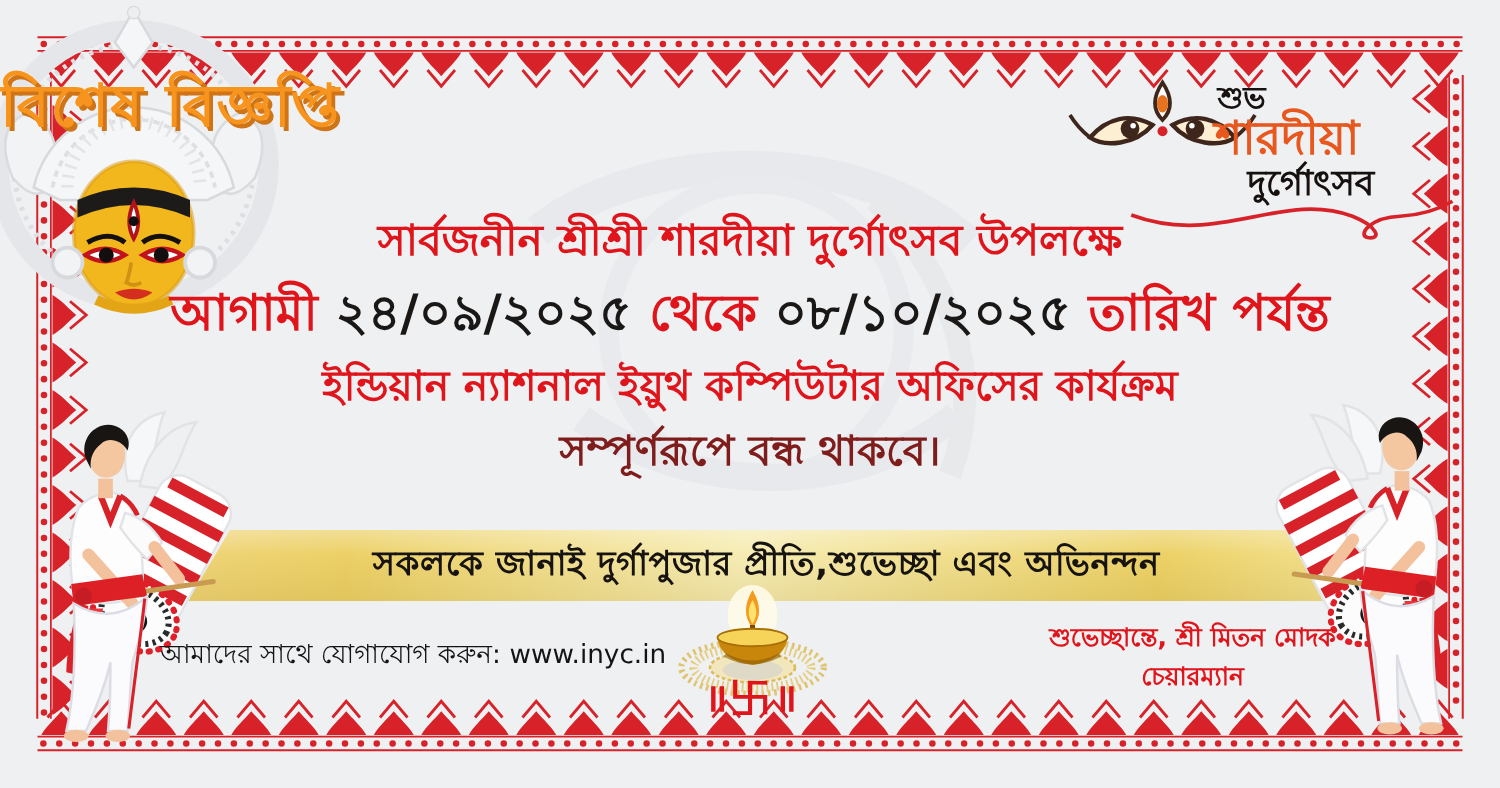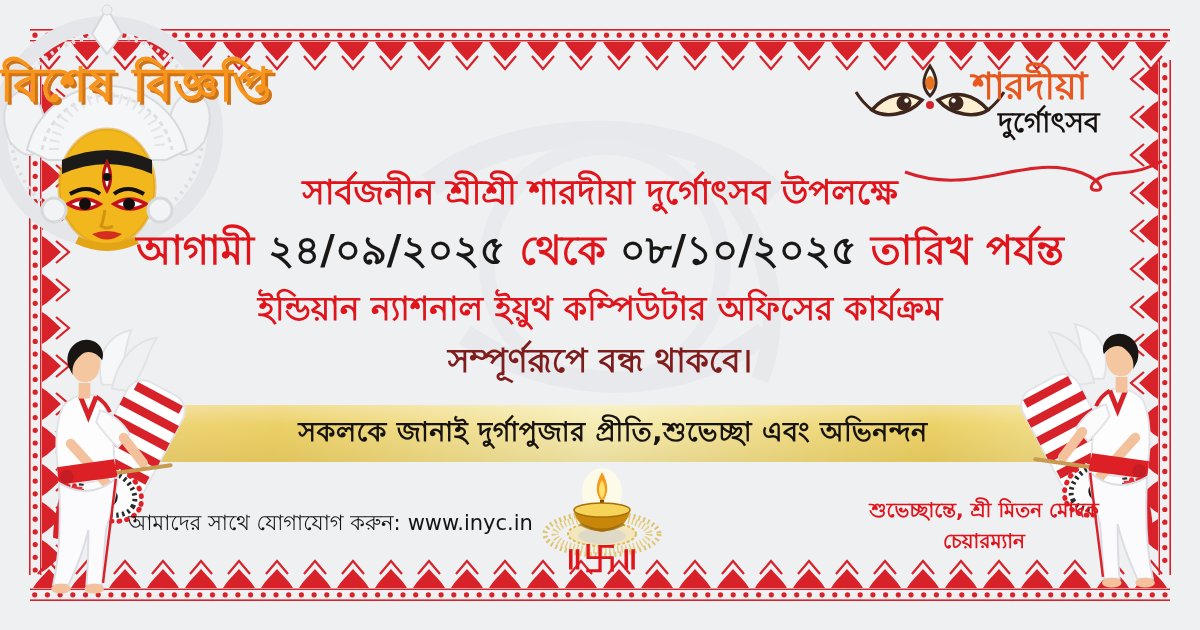--- a/index.html
+++ b/index.html
@@ -18,37 +18,37 @@
   .body-line{position:absolute;left:60px;width:1080px;text-align:center;z-index:4;font-weight:bold;}
   .bl1{top:166px;font-size:34px;color:#e0151c;}
   .bl2{top:219px;font-size:40px;}
   .bl2 .red{color:#e0151c;}
   .bl2 .blk{color:#1a1817;text-align:right;}
   .bl2 span{margin:16px 7px;}
   .bl3{top:283px;font-size:33px;color:#e0151c;}
   .bl4{top:335px;font-size:33px;color:#7f1d1d;}
 
   .banner{
-    position:absolute;top:405px;left:150px;width:926px;height:57px;z-index:2;
+    position:absolute;top:424px;left:150px;width:926px;height:57px;z-index:2;
     background:
       linear-gradient(180deg, rgba(255,255,255,.30) 0%, rgba(255,255,255,0) 35%, rgba(120,90,0,.10) 100%),
       linear-gradient(97deg,#efd478 0%,#ecd066 14%,#f6ecb3 48%,#ecd166 84%,#f3e191 100%);
     clip-path:polygon(34px 0, 100% 0, calc(100% - 8px) 100%, 0 100%);
     display:flex;align-items:center;justify-content:center;
   }
   .banner-text{font-size:27px;font-weight:bold;color:#161310;letter-spacing:.5px;}
 
   .contact{
     position:absolute;top:507px;left:128px;z-index:4;
     font-size:21px;color:#141414;white-space:nowrap;text-align:center;
   }
   .contact .site{margin-left:7px;}
 
   .signature{
-    position:absolute;top:495px;left:848px;width:272px;z-index:4;text-align:center;
+    position:absolute;top:495px;left:818px;width:272px;z-index:4;text-align:center;
     color:#e0151c;font-weight:bold;font-size:20px;line-height:1.55;
   }
 
   .swastika{
     position:absolute;top:536px;left:538px;width:128px;z-index:4;text-align:center;
     color:#e0151c;font-size:31px;font-weight:bold;letter-spacing:3px;
   }
 
   .logo-text{position:absolute;top:66px;left:972px;width:210px;z-index:4;line-height:1;}
   .logo-text .l1{font-size:24px;font-weight:bold;color:#171210;margin-left:2px;}
@@ -630,20 +630,21 @@
       <path d="M34,44 Q62,36 90,44 Q88,62 62,66 Q36,62 34,44 Z" fill="#c8860b"></path>
       <ellipse cx="62" cy="44" rx="28" ry="7" fill="#f6d45a"></ellipse>
       <ellipse cx="62" cy="44" rx="28" ry="7" fill="none" stroke="#a86f06" stroke-width="1.5"></ellipse>
       <path d="M40,58 Q62,70 84,58" stroke="#8a5c05" stroke-width="3" fill="none" opacity=".6"></path>
     </g>
   </svg>
 
   <div class="title">বিশেষ বিজ্ঞপ্তি</div>
 
   <div class="logo-text">
+    <div class="l1">শুভ</div>
     <div class="l2">শারদীয়া</div>
     <div class="l3">দুর্গোৎসব</div>
   </div>
 
   <div class="body-line bl1">সার্বজনীন শ্রীশ্রী শারদীয়া দুর্গোৎসব উপলক্ষে</div>
 
   <div class="body-line bl2">
     <span class="red">আগামী</span><span class="blk">২৪/০৯/২০২৫</span><span class="red">থেকে</span><span class="blk">০৮/১০/২০২৫</span><span class="red">তারিখ পর্যন্ত</span>
   </div>
 

